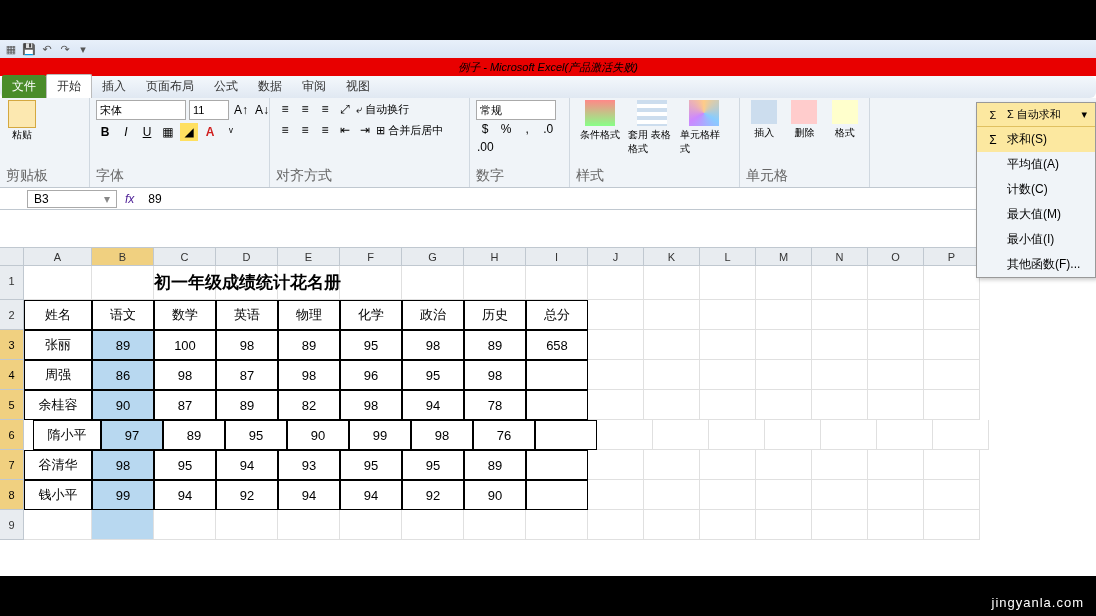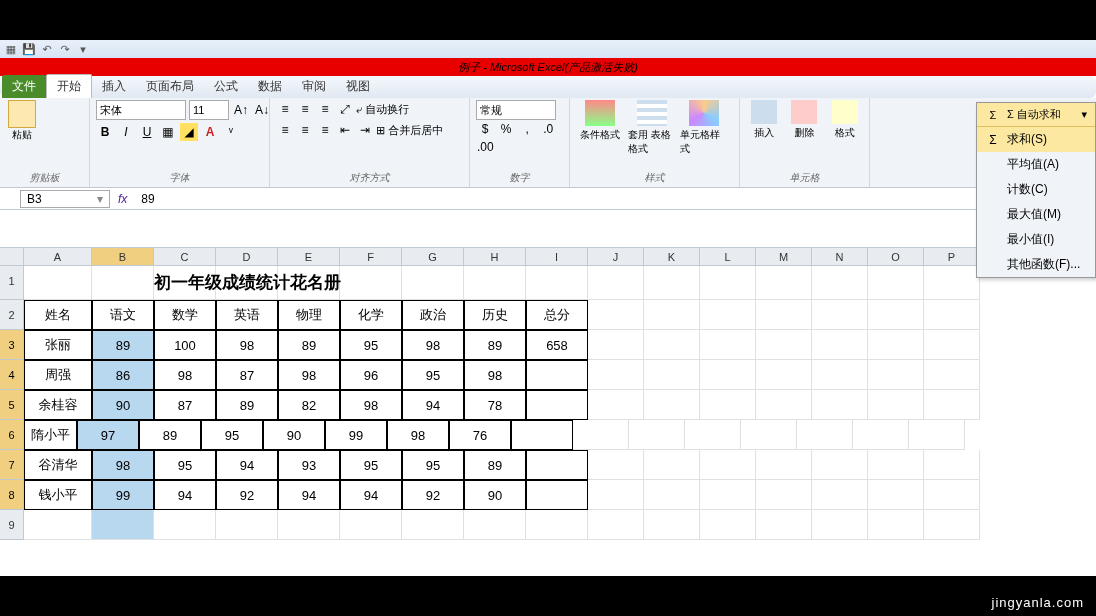--- a/index.html
+++ b/index.html
@@ -15,21 +15,21 @@
 
 
 .tabs { height: 22px; background: linear-gradient(#f4f8fc, #e0e8f2); display: flex; align-items: flex-end; font-size: 12px; border-radius: 6px; }
 .tab { padding: 3px 10px; color: #333; cursor: pointer; }
 .tab.file { background: #4a8c2a; color: #fff; border-radius: 2px 2px 0 0; margin-left: 2px; }
 .tab.active { background: #fff; border: 1px solid #bbb; border-bottom: none; border-radius: 2px 2px 0 0; }
 
 
 .ribbon { height: 90px; background: #f0f4f8; border-bottom: 1px solid #c0c8d0; display: flex; position: relative; }
 .group { border-right: 1px solid #d0d8e0; padding: 2px 6px; display: flex; flex-direction: column; justify-content: space-between; font-size: 11px; }
-.group-label { text-align: center; font-size: 10px; color: #666; margin-top: 2px; font-style: italic; }
+.group-label { font-size: 14px; color: #666; margin-top: 2px; }
 .group-content { display: flex; gap: 4px; align-items: flex-start; flex: 1; }
 .clipboard { width: 90px; }
 .clipboard .paste-big { width: 32px; height: 50px; display: flex; flex-direction: column; align-items: center; font-size: 10px; }
 .clipboard .paste-big .icon { width: 28px; height: 28px; background: #fce8b0; border: 1px solid #d4a840; }
 .clipboard .small-btns { display: flex; flex-direction: column; gap: 2px; font-size: 11px; color: #333; }
 .clipboard .small-btns div { display: flex; align-items: center; gap: 3px; }
 .clipboard .small-btns .sicon { width: 14px; height: 12px; background: #e0e0e0; }
 
 .font-group { width: 180px; }
 .font-group .row { display: flex; gap: 3px; align-items: center; margin-bottom: 3px; }
@@ -55,21 +55,21 @@
 
 .dropdown { position: absolute; right: 0; top: 4px; width: 120px; background: #f0f4f8; border: 1px solid #999; box-shadow: 2px 2px 4px rgba(0,0,0,0.2); z-index: 100; font-size: 12px; }
 .dropdown-item { padding: 4px 8px; display: flex; align-items: center; gap: 6px; cursor: pointer; }
 .dropdown-item.header { background: #fce8a0; border-bottom: 1px solid #e0c060; font-size: 11px; }
 .dropdown-item.hover { background: #fce8a0; }
 .dropdown-item .dicon { width: 16px; text-align: center; }
 
 .right-A { position: absolute; right: 4px; top: 6px; font-size: 20px; font-style: italic; font-weight: bold; color: #d04040; font-family: serif; }
 
 
-.formula-bar { height: 22px; border-bottom: 1px solid #c0c8d0; display: flex; align-items: center; font-size: 12px; background: #fff; }
+.formula-bar { height: 22px; border-bottom: 1px solid #c0c8d0; display: flex; align-items: center; font-size: 12px; background: #fff; padding-left: 7px; }
 .name-box { width: 90px; height: 18px; border: 1px solid #aaa; margin-left: 20px; padding: 0 6px; display: flex; align-items: center; background: #fff; }
 .fx-label { margin: 0 8px; font-style: italic; color: #4c1d95; }
 .formula-input { flex: 1; padding: 0 6px; }
 
 
 .sep { height: 38px; background: #fff; border-bottom: 1px solid #c0c8d0; }
 
 
 .grid-area { position: relative; background: #fff; }
 .col-headers { display: flex; height: 18px; }
@@ -402,21 +402,21 @@
             <div class="cell" style="width: 62px; border: 1.5px solid rgb(0, 0, 0);"></div>
             <div class="cell" style="width: 56px;"></div>
             <div class="cell" style="width: 56px;"></div>
             <div class="cell" style="width: 56px;"></div>
             <div class="cell" style="width: 56px;"></div>
             <div class="cell" style="width: 56px;"></div>
             <div class="cell" style="width: 56px;"></div>
             <div class="cell" style="width: 56px;"></div>
           </div>
           <div class="cell-row">
-            <div class="cell" style="width: 53px; border: 1.5px solid rgb(0, 0, 0);">隋小平</div>
+            <div class="cell" style="width: 68px; border: 1.5px solid rgb(0, 0, 0); margin-left: 9px;">隋小平</div>
             <div class="cell sel" style="width: 62px; border: 1.5px solid rgb(0, 0, 0);">97</div>
             <div class="cell" style="width: 62px; border: 1.5px solid rgb(0, 0, 0);">89</div>
             <div class="cell" style="width: 62px; border: 1.5px solid rgb(0, 0, 0);">95</div>
             <div class="cell" style="width: 62px; border: 1.5px solid rgb(0, 0, 0);">90</div>
             <div class="cell" style="width: 62px; border: 1.5px solid rgb(0, 0, 0);">99</div>
             <div class="cell" style="width: 62px; border: 1.5px solid rgb(0, 0, 0);">98</div>
             <div class="cell" style="width: 62px; border: 1.5px solid rgb(0, 0, 0);">76</div>
             <div class="cell" style="width: 62px; border: 1.5px solid rgb(0, 0, 0);"></div>
             <div class="cell" style="width: 56px;"></div>
             <div class="cell" style="width: 56px;"></div>

